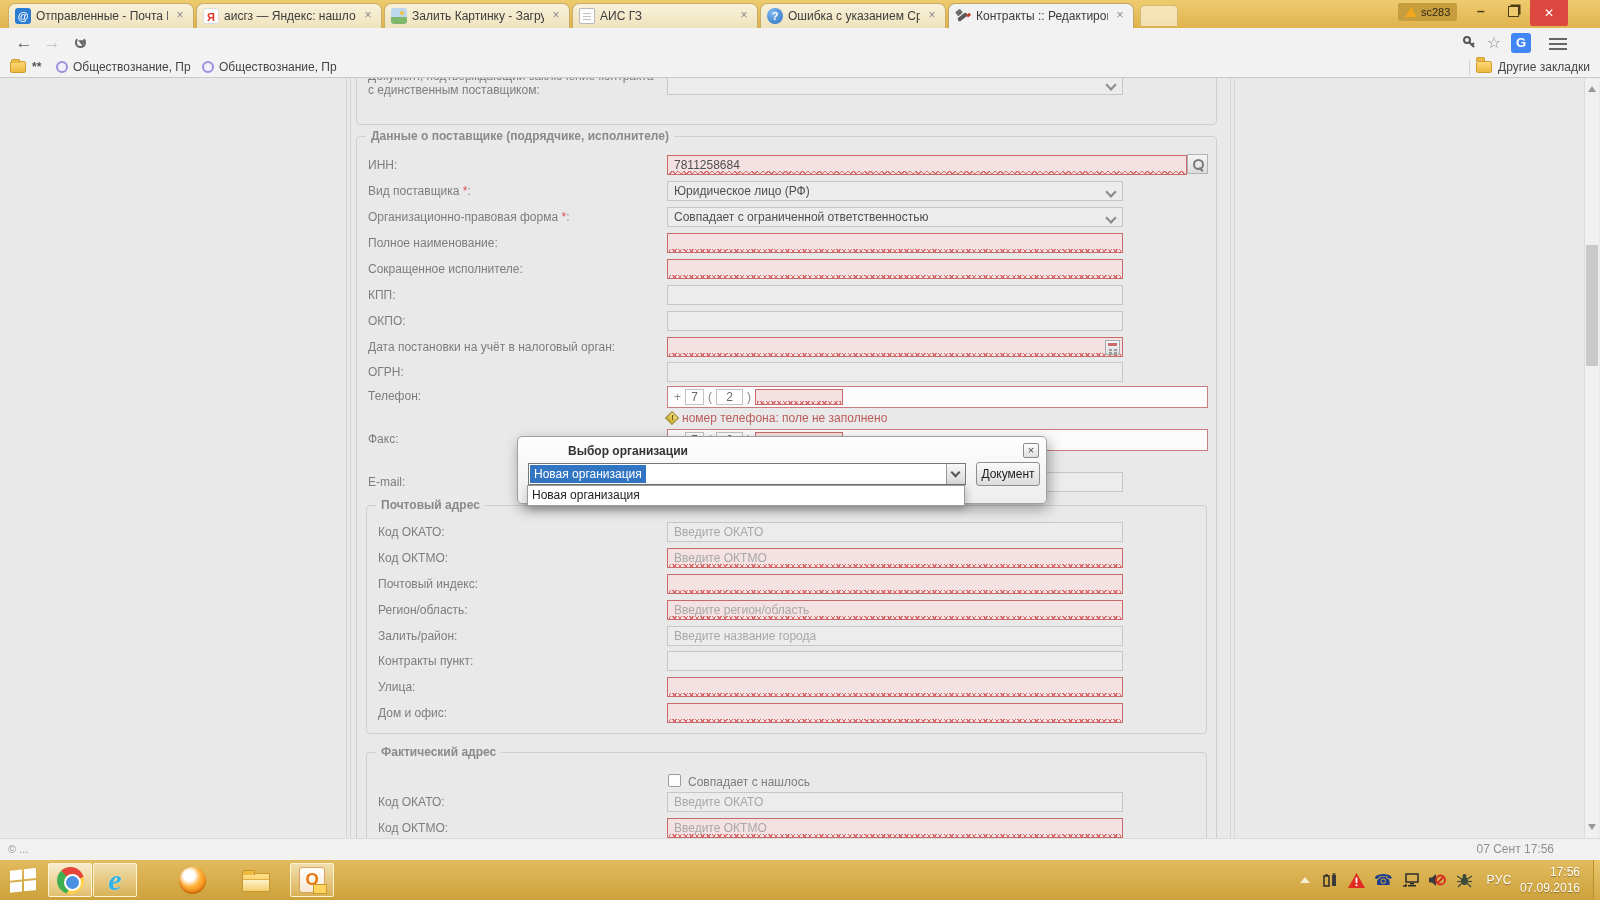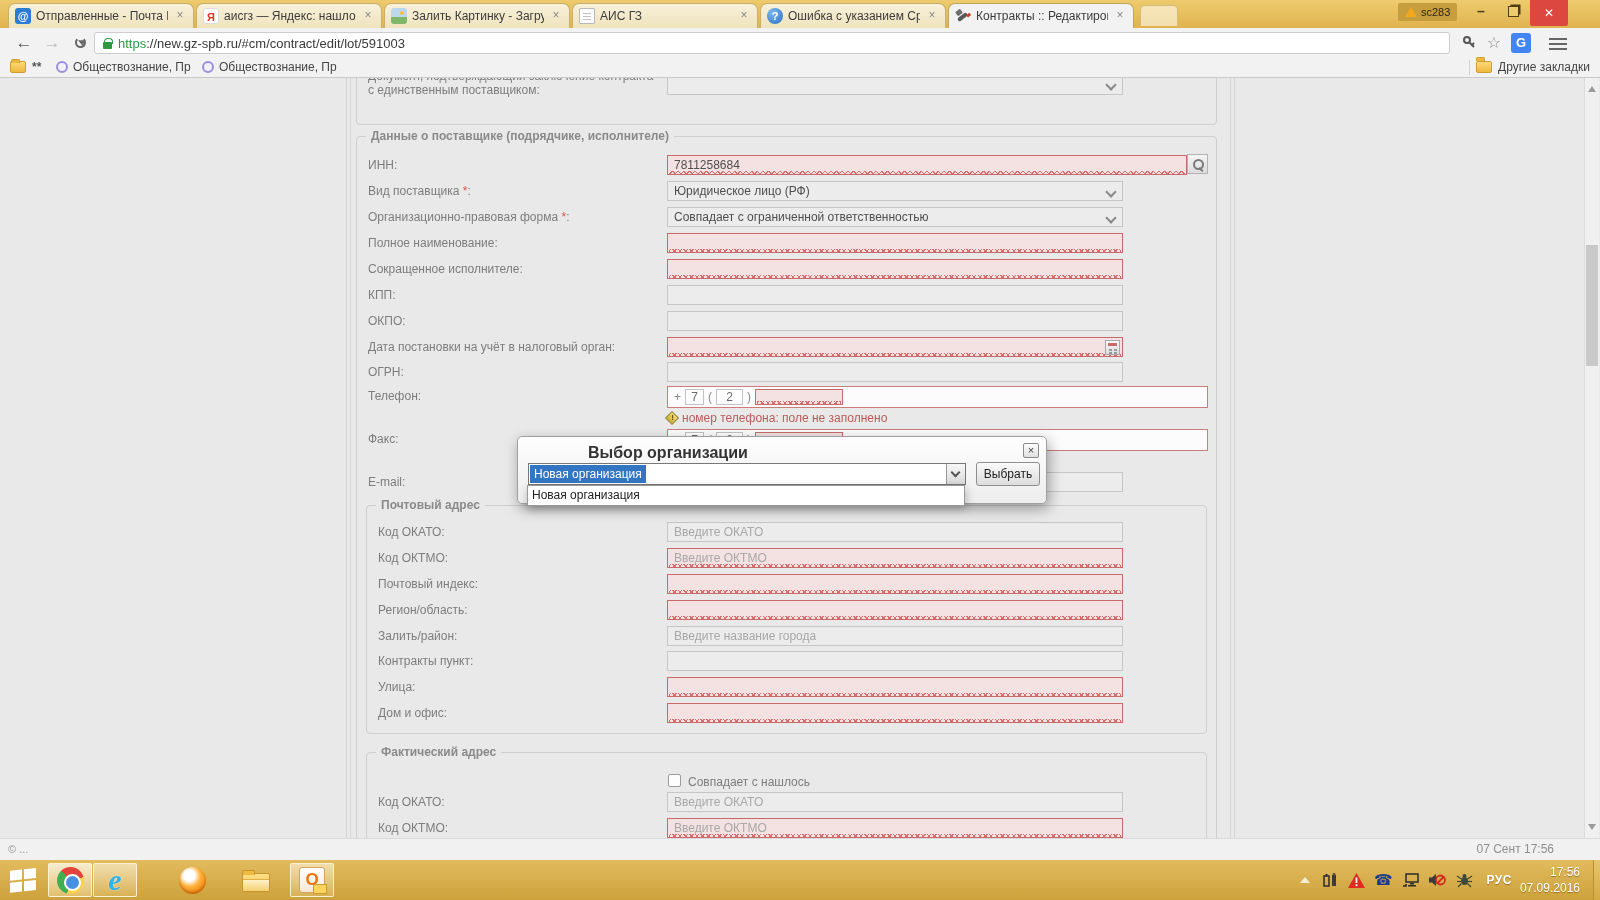--- a/index.html
+++ b/index.html
@@ -107,21 +107,21 @@
   .err-note { position:absolute; left:667px; top:0; display:flex; align-items:center; gap:5px; color:#bb5b5b; font-size:12px; }
   .warn-diamond { width:10px; height:10px; transform:rotate(45deg); background:linear-gradient(#f3dd78,#cfae2e); border:1px solid #8f7d20; position:relative; }
   .warn-diamond::before { content:"!"; position:absolute; left:2.5px; top:-1px; transform:rotate(-45deg); font-size:8px; color:#5c4e10; font-weight:bold; }
   .checkbox { position:absolute; left:668px; top:2px; width:13px; height:13px; background:#fdfdfd; border:1px solid #9c9c9c; border-radius:2px; }
   .cb-label { position:absolute; left:688px; top:3px; color:#7d7d7d; }
 
   
   .modal { position:absolute; left:517px; top:358px; width:530px; height:68px; z-index:50;
     background:linear-gradient(#fefefe,#ededed); border:1px solid #9f9f9f; border-radius:5px;
     box-shadow:2px 5px 14px rgba(0,0,0,.35); }
-  .modal-title { position:absolute; left:28px; top:7px; font-size:16px; font-weight:bold; color:#333;padding-left:42px; }
+  .modal-title { position:absolute; left:8px; top:7px; font-size:12px; font-weight:bold; color:#333;padding-left:42px; }
   .modal-close { position:absolute; right:7px; top:6px; width:16px; height:15px; border:1px solid #8a8a8a; border-radius:2px;
     background:linear-gradient(#fdfdfd,#e0e0e0); font-size:11px; line-height:13px; text-align:center; color:#444; }
   .modal-close::before { content:"×"; }
   .combo { position:absolute; left:10px; top:26px; width:438px; height:22px; background:#fff; border:1px solid #777; }
   .combo-sel { position:absolute; left:1px; top:1px; height:18px; padding:0 4px; background:#3276c3; color:#fff; font-size:12px; line-height:18px; white-space:nowrap; }
   .combo-btn { position:absolute; right:0; top:0; width:19px; height:20px; background:linear-gradient(#f7f7f7,#d9d9d9); border-left:1px solid #999; }
   .combo-btn::after { content:""; position:absolute; left:5px; top:5px; width:5px; height:5px; border-right:2px solid #555; border-bottom:2px solid #555; transform:rotate(45deg); }
   .choose-btn { position:absolute; left:458px; top:25px; width:64px; height:24px; background:linear-gradient(#fafafa,#dcdcdc); border:1px solid #8e8e8e; border-radius:3px; font-size:12px; color:#222; text-align:center; line-height:22px; }
   .dropdown { position:absolute; left:527px; top:407px; width:438px; z-index:60; background:#fff; border:1px solid #9a9a9a; box-shadow:1px 3px 8px rgba(0,0,0,.25); }
   .opt { height:19px; line-height:19px; font-size:12px; color:#222; padding-left:4px; white-space:nowrap; }
@@ -155,21 +155,21 @@
   .ic-folder::before { content:""; position:absolute; left:-1px; top:-4px; width:11px; height:4px; background:#efba40; border:1px solid #c9962d; border-bottom:none; border-radius:2px 2px 0 0; }
   .ic-folder::after { content:""; position:absolute; left:0; bottom:0; width:26px; height:11px; background:linear-gradient(#fff2c8,#f3cf6e); border-top:1px solid #e0b14a; }
   .ic-outlook { width:26px; height:26px; background:linear-gradient(#ffffff,#f7e8d4); border:1px solid #d8a35c; border-radius:3px; position:relative; font-weight:bold; color:#e8750c; font-size:17px; text-align:center; line-height:24px; }
   .ic-outlook::before { content:"O"; }
   .ic-outlook::after { content:""; position:absolute; right:-3px; bottom:-2px; width:12px; height:8px; background:#ffd45e; border:1px solid #c99b2c; }
   .tray { position:absolute; top:0; height:40px; display:flex; align-items:center; }
   .tray-ic { width:20px; text-align:center; }
   .tray-arrow { width:0; height:0; border-left:5px solid transparent; border-right:5px solid transparent; border-bottom:6px solid #f7eed2; margin:0 auto; }
   .tray-phone { font-size:15px; color:#1a3c8f; }
   .tray-phone::before { content:"☎"; }
-  .tray-lang { font-size:12px; color:#fff; font-weight:bold; letter-spacing:.5px; text-shadow:0 1px 1px rgba(90,60,0,.5); }
+  .tray-lang { font-size:12px; color:#fff; font-weight:normal; letter-spacing:.5px; text-shadow:0 1px 1px rgba(90,60,0,.5); }
   .clock { position:absolute; right:20px; top:4px; text-align:right; color:#fff; font-size:12px; line-height:16px; text-shadow:0 1px 1px rgba(90,60,0,.5); }
   .showdesk { position:absolute; right:0; top:0; width:7px; height:40px; border-left:1px solid #b98f2c; background:linear-gradient(180deg,#e8c66e,#d4a944); }
 </style>
 </head>
 <body>
 
 <div id="screen">
 
   <div class="tabstrip">
     <div class="tab" style="left:8px">
@@ -209,24 +209,20 @@
     </div>
     <div class="winbtn min"></div>
     <div class="winbtn restore"></div>
     <div class="winbtn close"></div>
   </div>
 
   <div class="toolbar">
     <div class="navic back">←</div>
     <div class="navic fwd">→</div>
     <div class="navic reload"><span class="reload-glyph"></span></div>
-    <div class="urlbar">
-      <span class="lock"></span>
-      <span class="url"><span class="scheme">https</span><span>://new.gz-spb.ru/#cm/contract/edit/lot/591003</span></span>
-    </div>
     <div class="tbic key-ic">
       <svg width="14" height="14" viewBox="0 0 14 14">
           <circle cx="5" cy="5" r="3" fill="none" stroke="#555" stroke-width="2"></circle>
           <path d="M7.5 7.5 L12 12 M10 10 L12 8" stroke="#555" stroke-width="2" fill="none"></path>
         </svg>
     </div>
     <div class="tbic star-ic"></div>
     <div class="tbic translate-ic"></div>
     <div class="tbic menu-ic">
         <span></span>
@@ -400,20 +396,21 @@
     <div class="frow" style="top:496px">
       <span class="flabel ind">Почтовый индекс:</span>
       <div class="tbox err">
           <span class="val"></span>
           <span class="wavy"></span>
         </div>
     </div>
     <div class="frow" style="top:522px">
       <span class="flabel ind">Регион/область:</span>
       <div class="tbox err">
+          <span class="val ph">Введите регион/область</span>
           <span class="wavy"></span>
         </div>
     </div>
     <div class="frow" style="top:548px">
       <span class="flabel ind">Залить/район:</span>
       <div class="tbox">
           <span class="val ph">Введите название города</span>
         </div>
     </div>
     <div class="frow" style="top:573px">
@@ -459,21 +456,21 @@
         </div>
     </div>
 
     <div class="modal">
       <span class="modal-title">Выбор организации</span>
       <span class="modal-close"></span>
       <div class="combo">
         <span class="combo-sel">Новая организация</span>
         <span class="combo-btn"></span>
       </div>
-      <div class="choose-btn">Выбрать</div>
+      <div class="choose-btn">Документ</div>
     </div>
     <div class="dropdown">
       <div class="opt">Новая организация</div>
     </div>
 
     <div class="vscroll">
       <div class="varrow-up"></div>
       <div class="vthumb"></div>
       <div class="varrow-dn"></div>
     </div>

